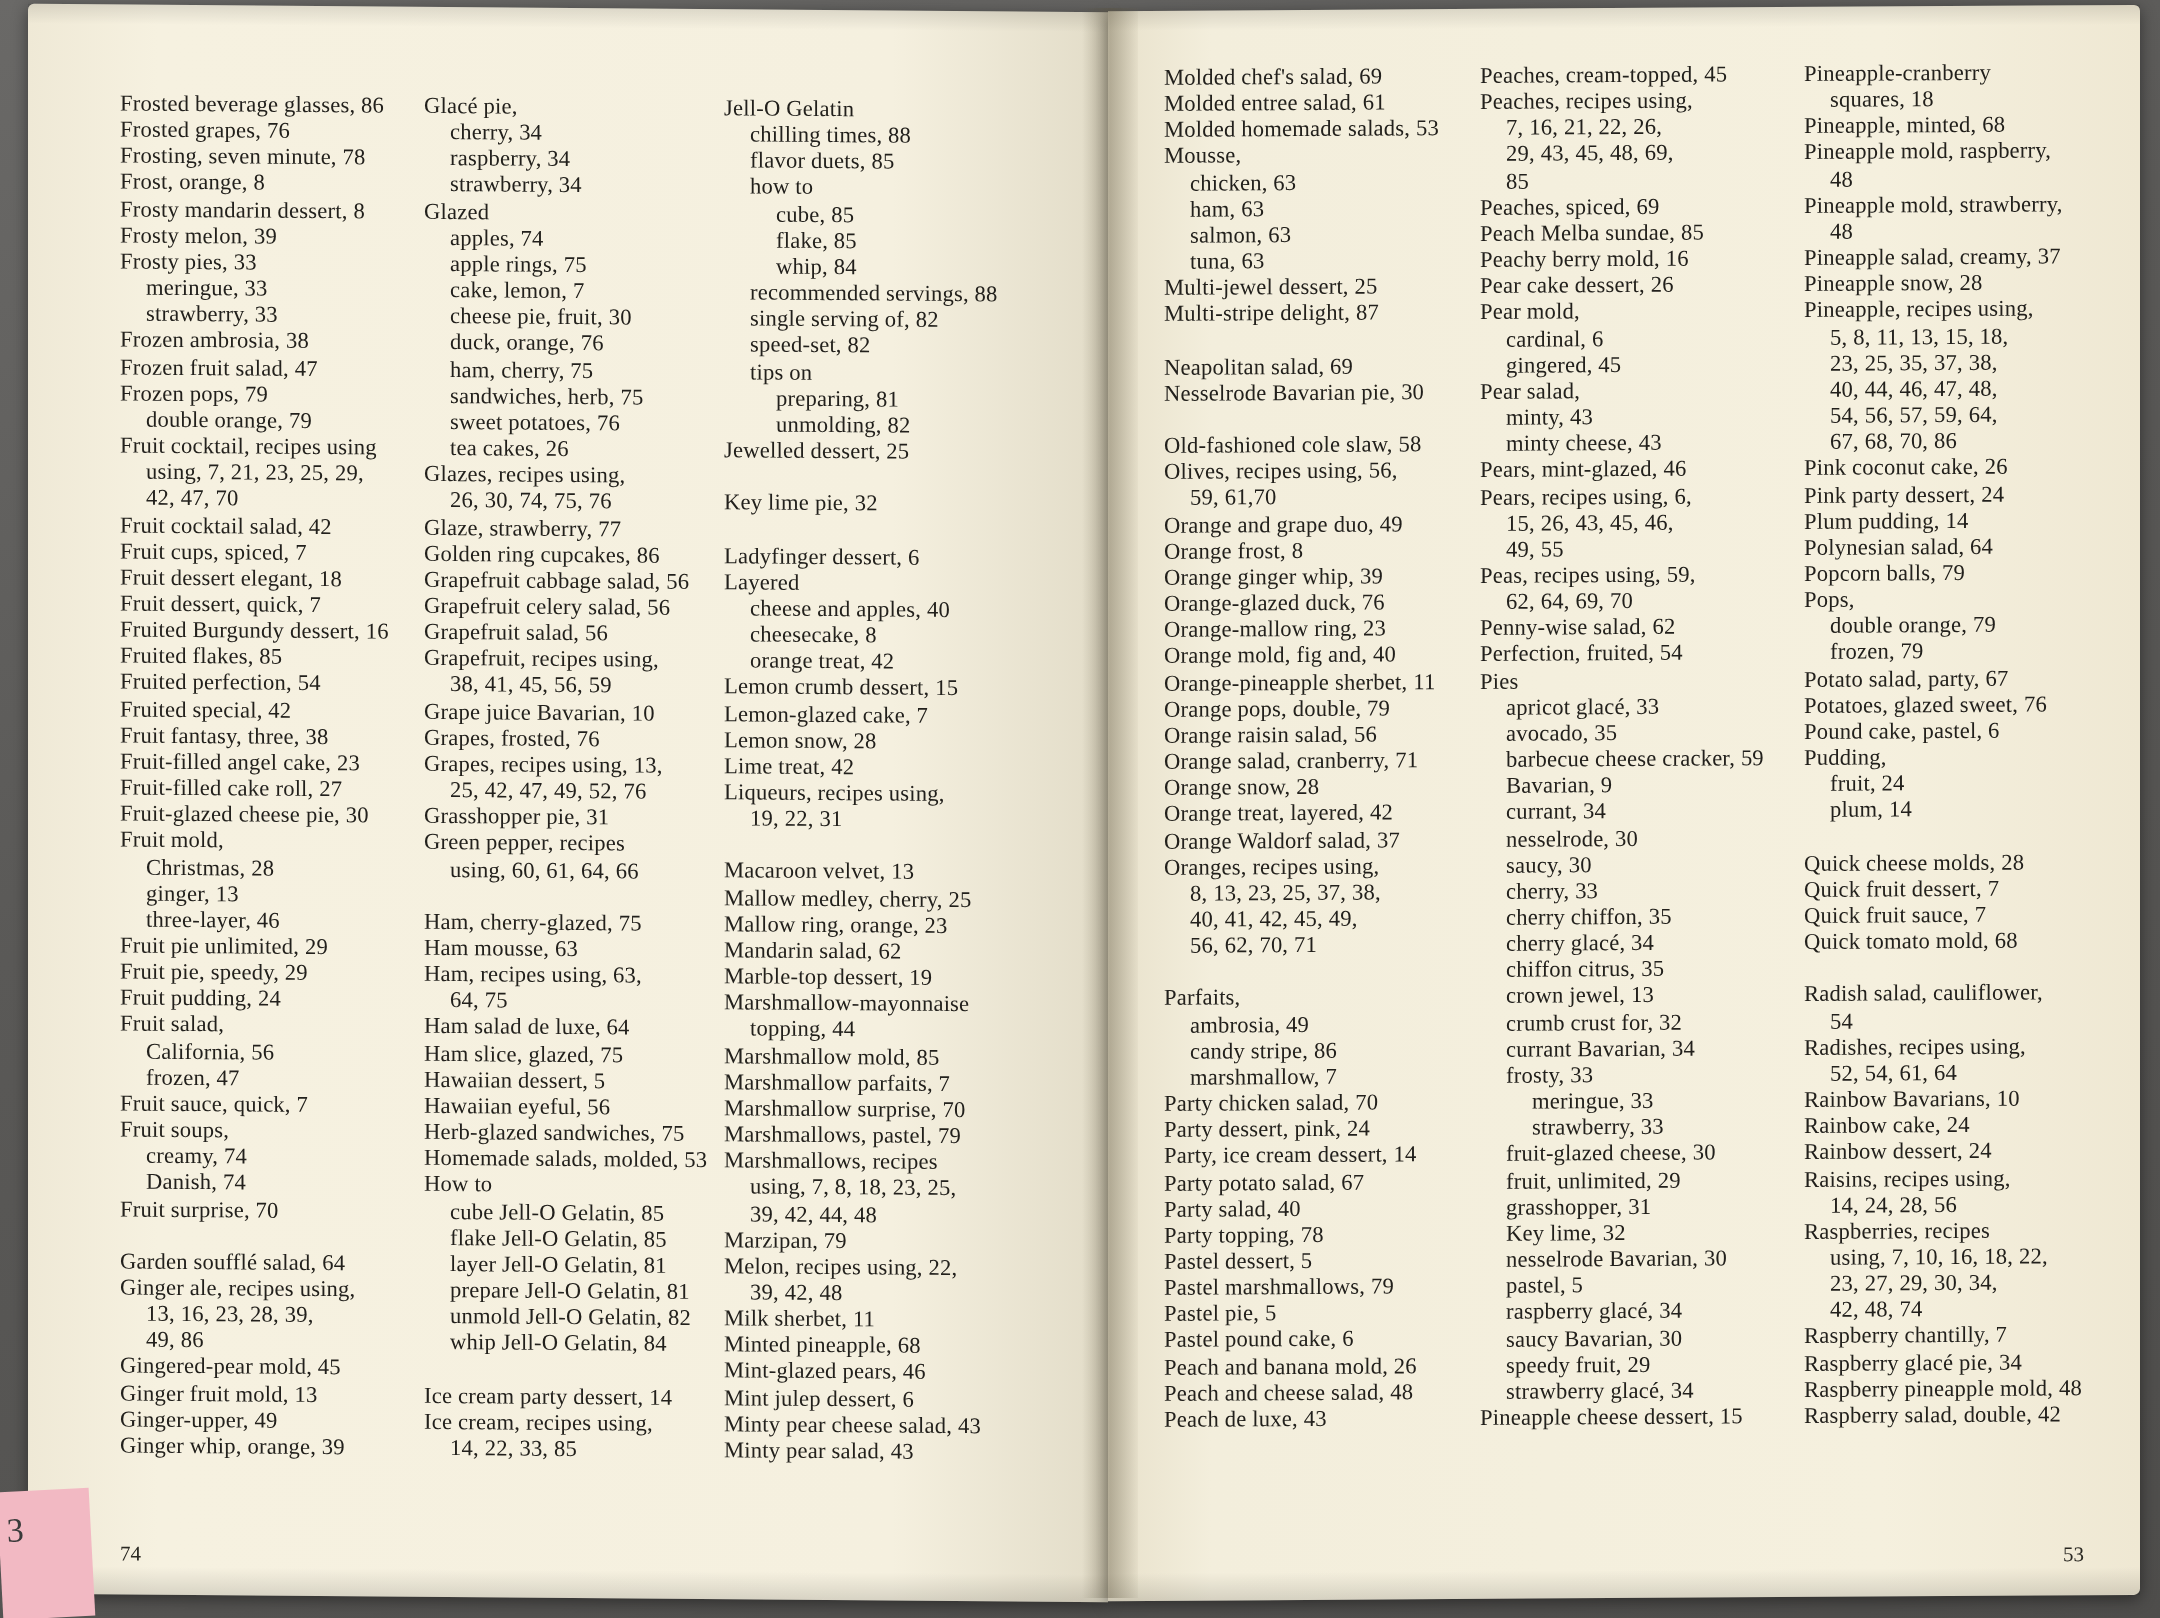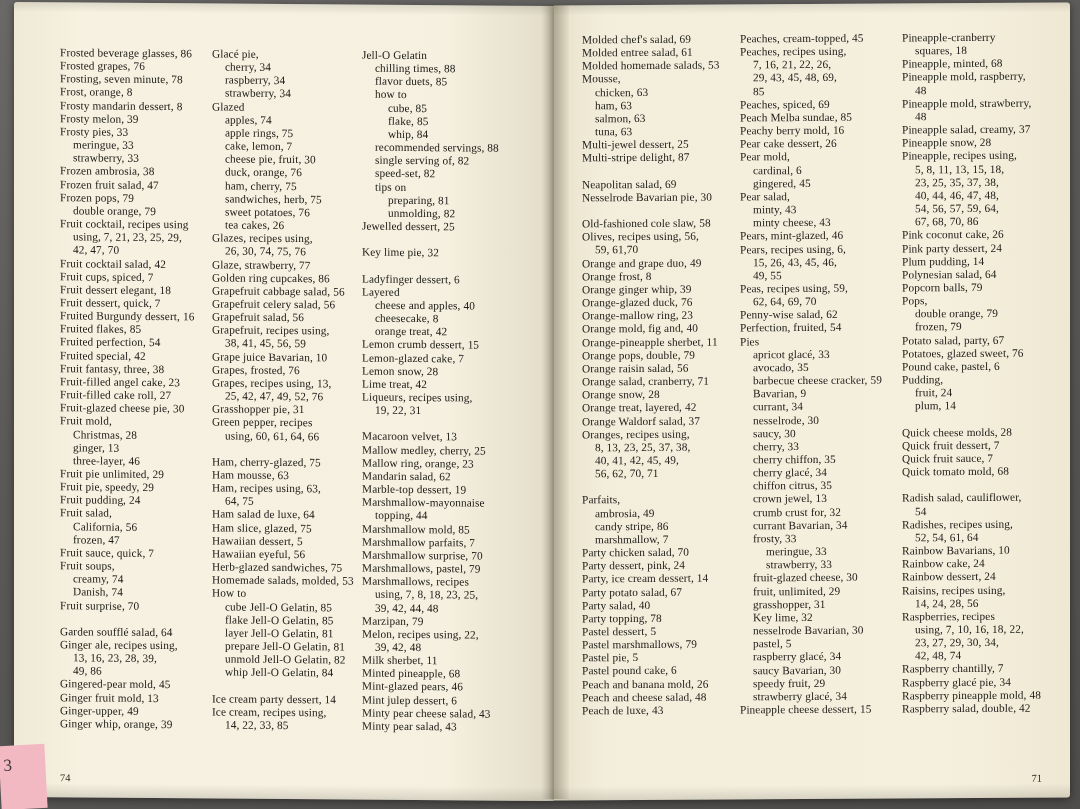--- a/index.html
+++ b/index.html
@@ -482,21 +482,21 @@
             <div class="entry i1">using, 7, 10, 16, 18, 22,</div>
             <div class="entry i1">23, 27, 29, 30, 34,</div>
             <div class="entry i1">42, 48, 74</div>
             <div class="entry">Raspberry chantilly, 7</div>
             <div class="entry">Raspberry glacé pie, 34</div>
             <div class="entry">Raspberry pineapple mold, 48</div>
             <div class="entry">Raspberry salad, double, 42</div>
           </div>
 
         </div>
-        <div class="folio" style="right:28px; bottom:14px;">71</div>
+        <div class="folio" style="right:28px; bottom:14px;">53</div>
       </div>
     </div>
 
     <div class="gutter"></div>
   </div>
 
   <div class="sticky">
     <div class="sticky-mark">3</div>
   </div>
 </div>

